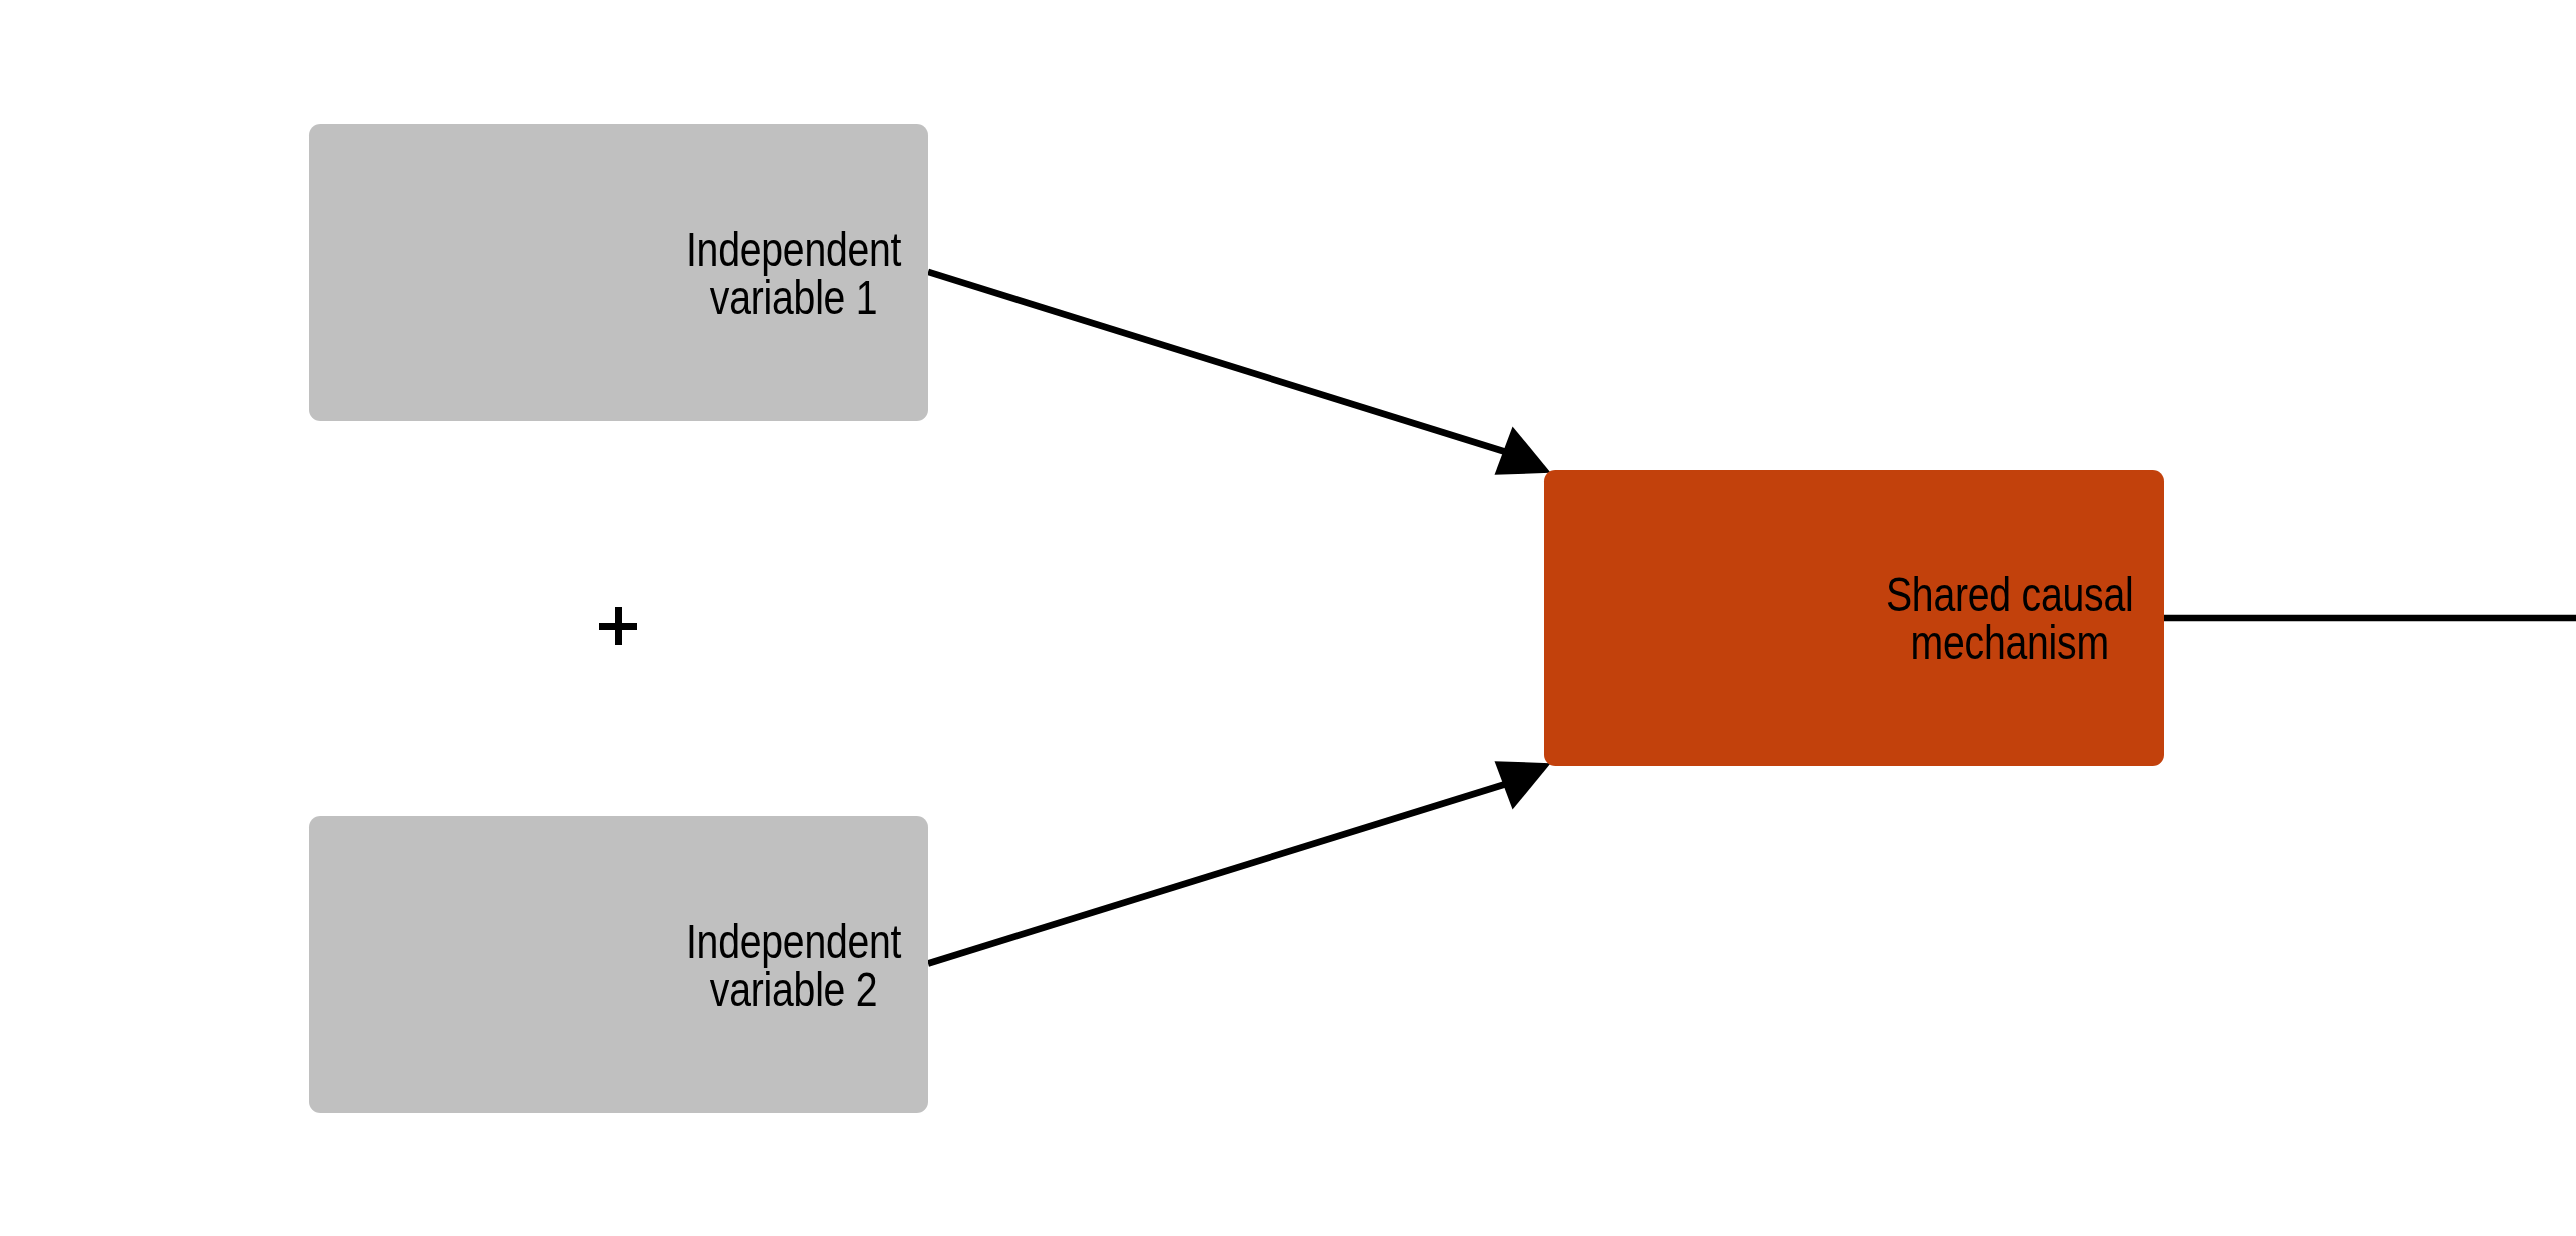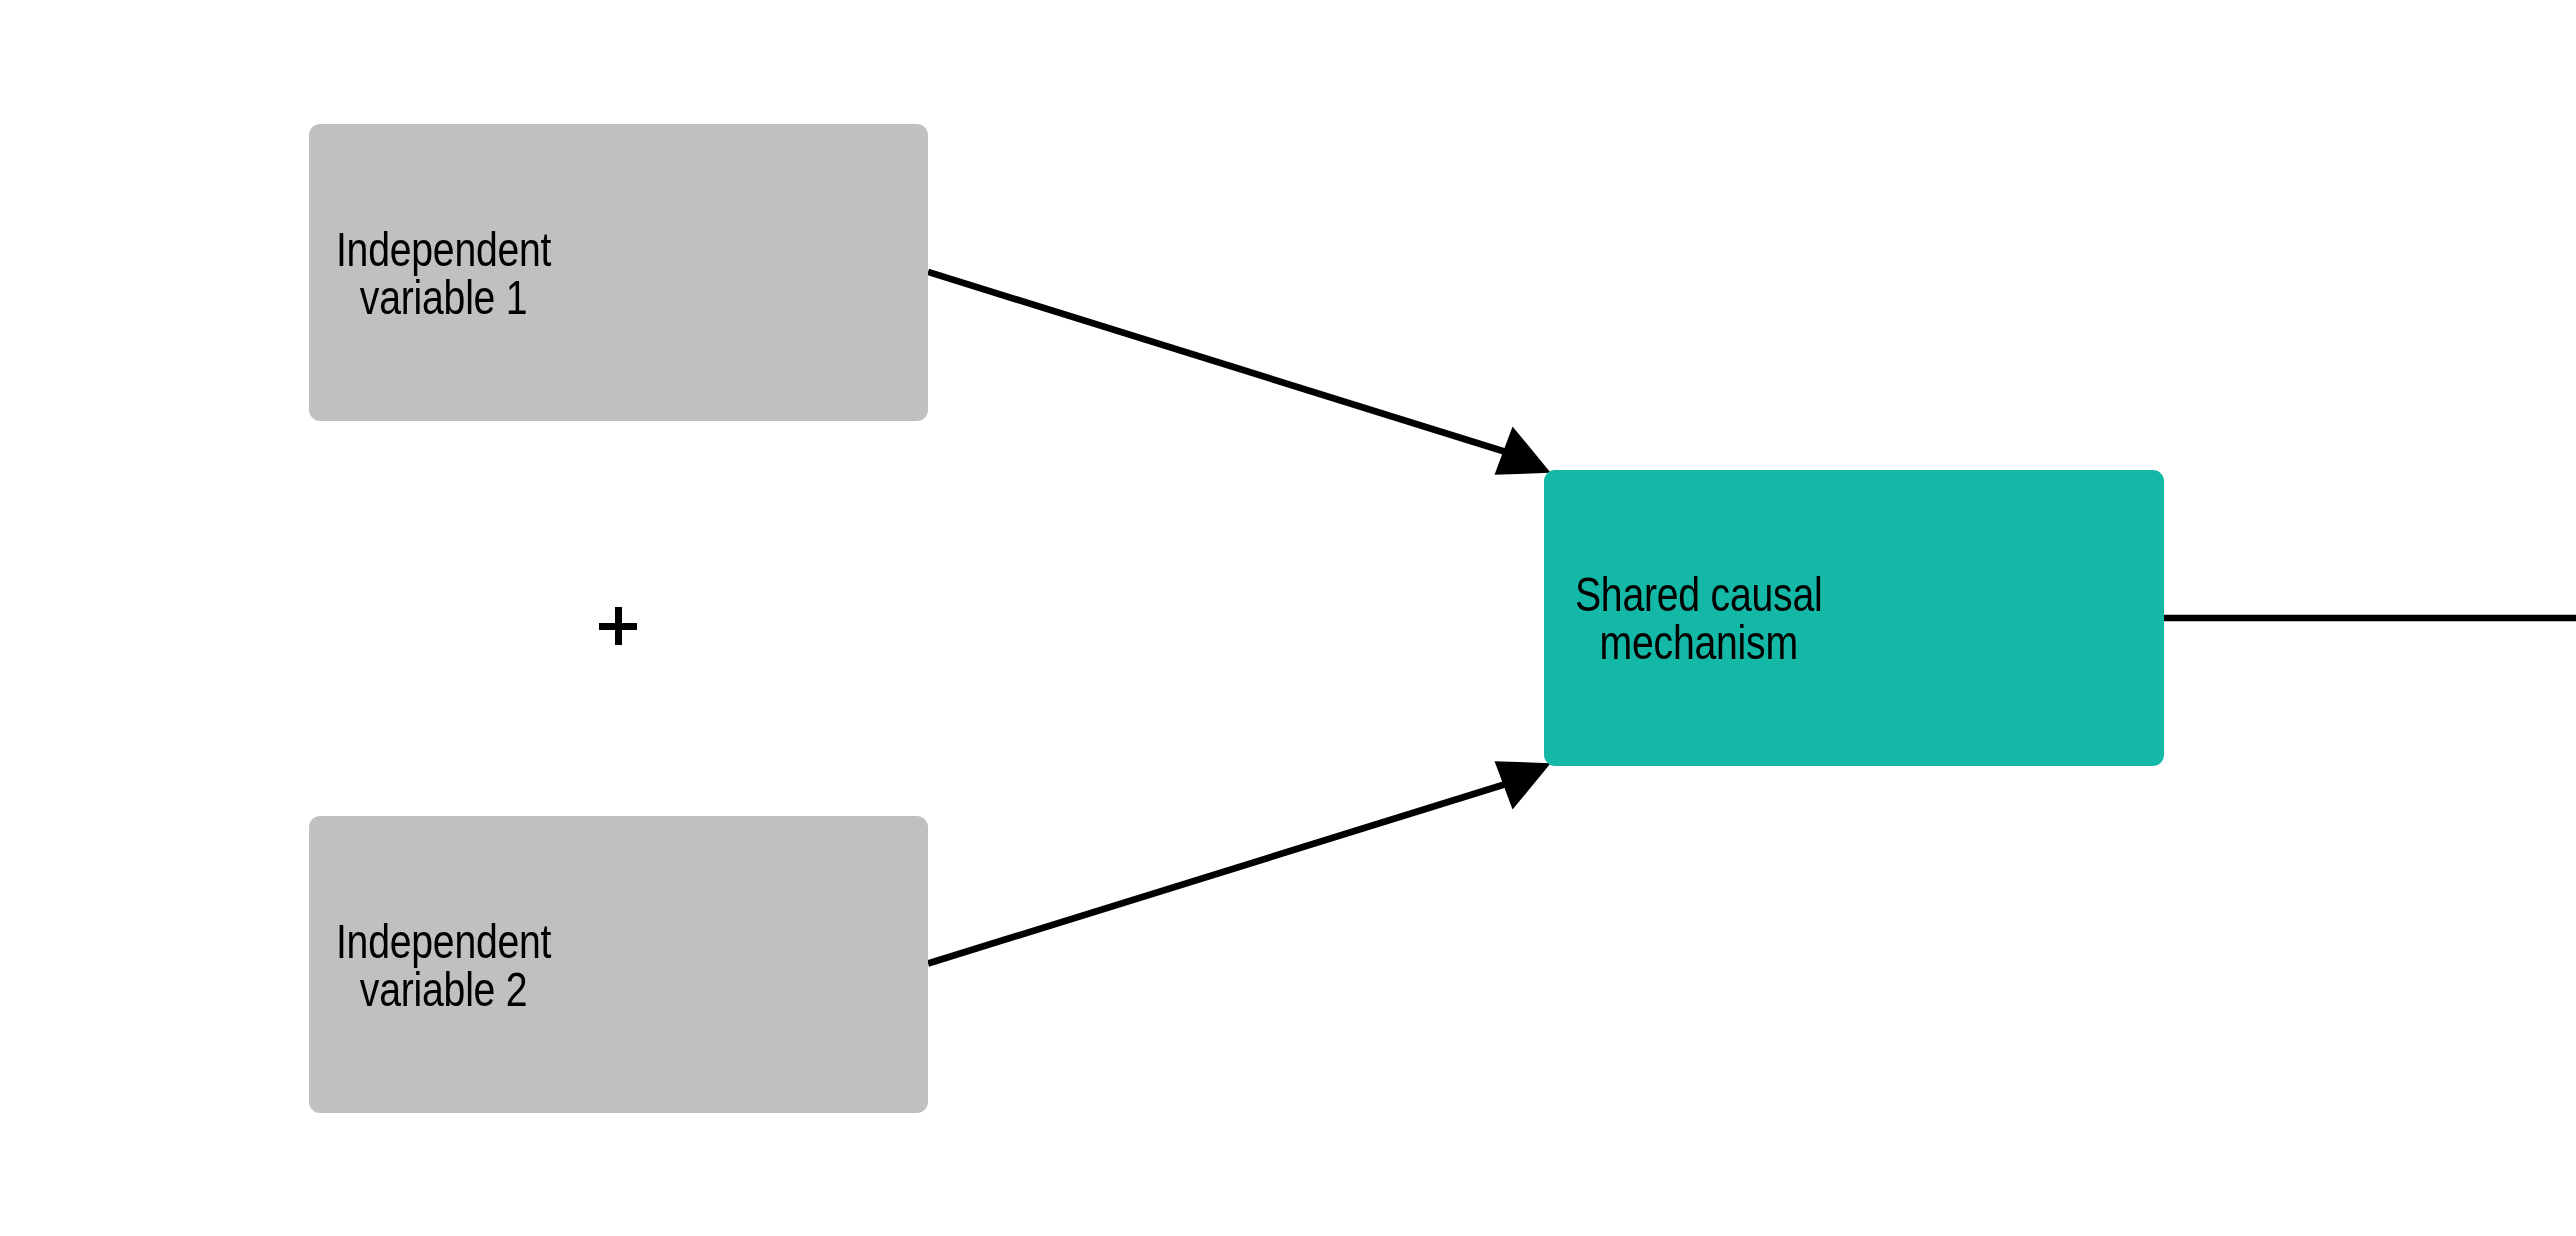--- a/index.html
+++ b/index.html
@@ -25,21 +25,21 @@
     width: 3709px;
     height: 1236px;
     pointer-events: none;
   }
   .node {
     position: absolute;
     box-sizing: border-box;
     border-radius: 11.3px;
     display: flex;
     align-items: center;
-    justify-content: flex-start;
+    justify-content: flex-end;
     text-align: center;
     color: #000000;
   }
   .node-label {
     font-size: 49px;
     line-height: 48px;
     letter-spacing: -0.3px;
     font-stretch: condensed;
     transform: scaleX(0.80);
     transform-origin: center center;
@@ -50,21 +50,21 @@
   #node-iv1 {
     left: 309px;  top: 124px;  width: 619px; height: 297px;
     background: #c0c0c0;
   }
   #node-iv2 {
     left: 309px;  top: 816px; width: 619px; height: 297px;
     background: #c0c0c0;
   }
   #node-mech {
     left: 1544px; top: 470px;  width: 620px; height: 296px;
-    background: #14b8a6;
+    background: #c2410c;
   }
   
   #plus-operator {
     position: absolute;
     left: 599px;
     top: 607px;
     width: 38px;
     height: 38px;
   }
   #plus-operator .bar-h {

